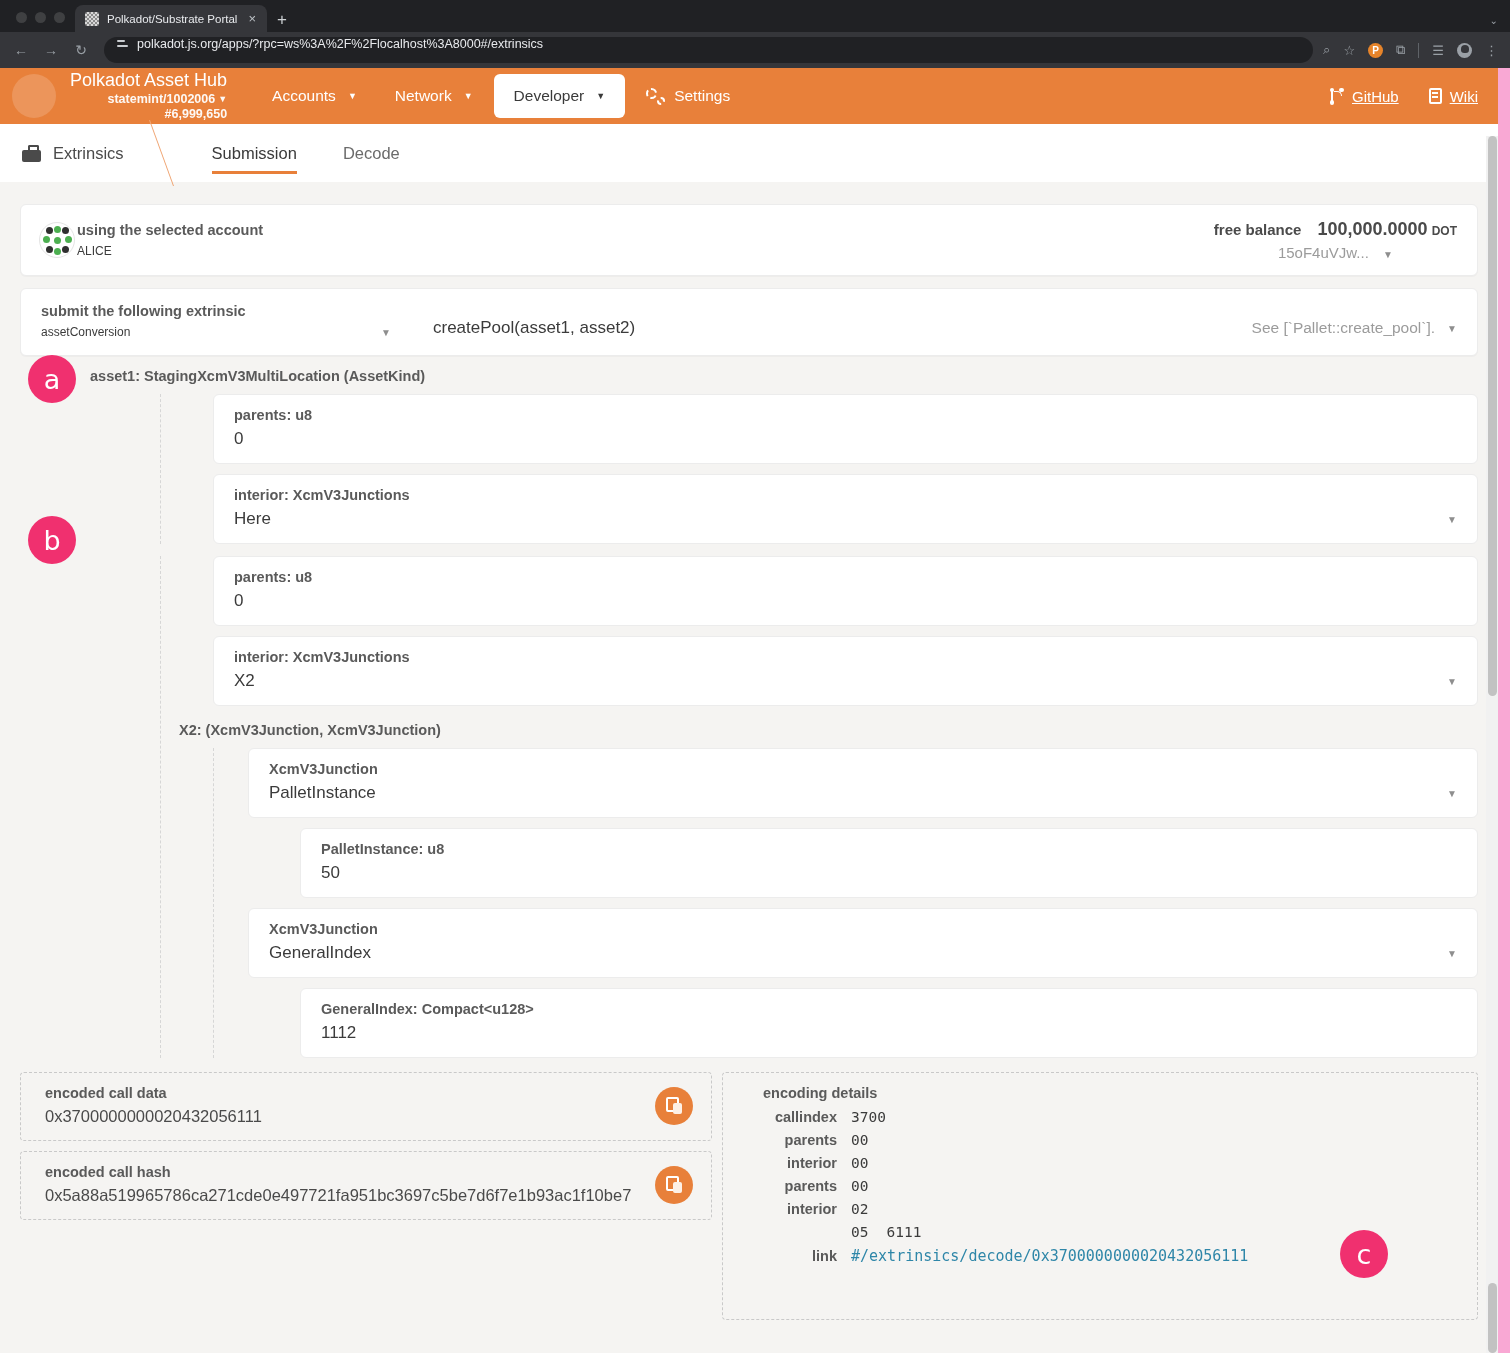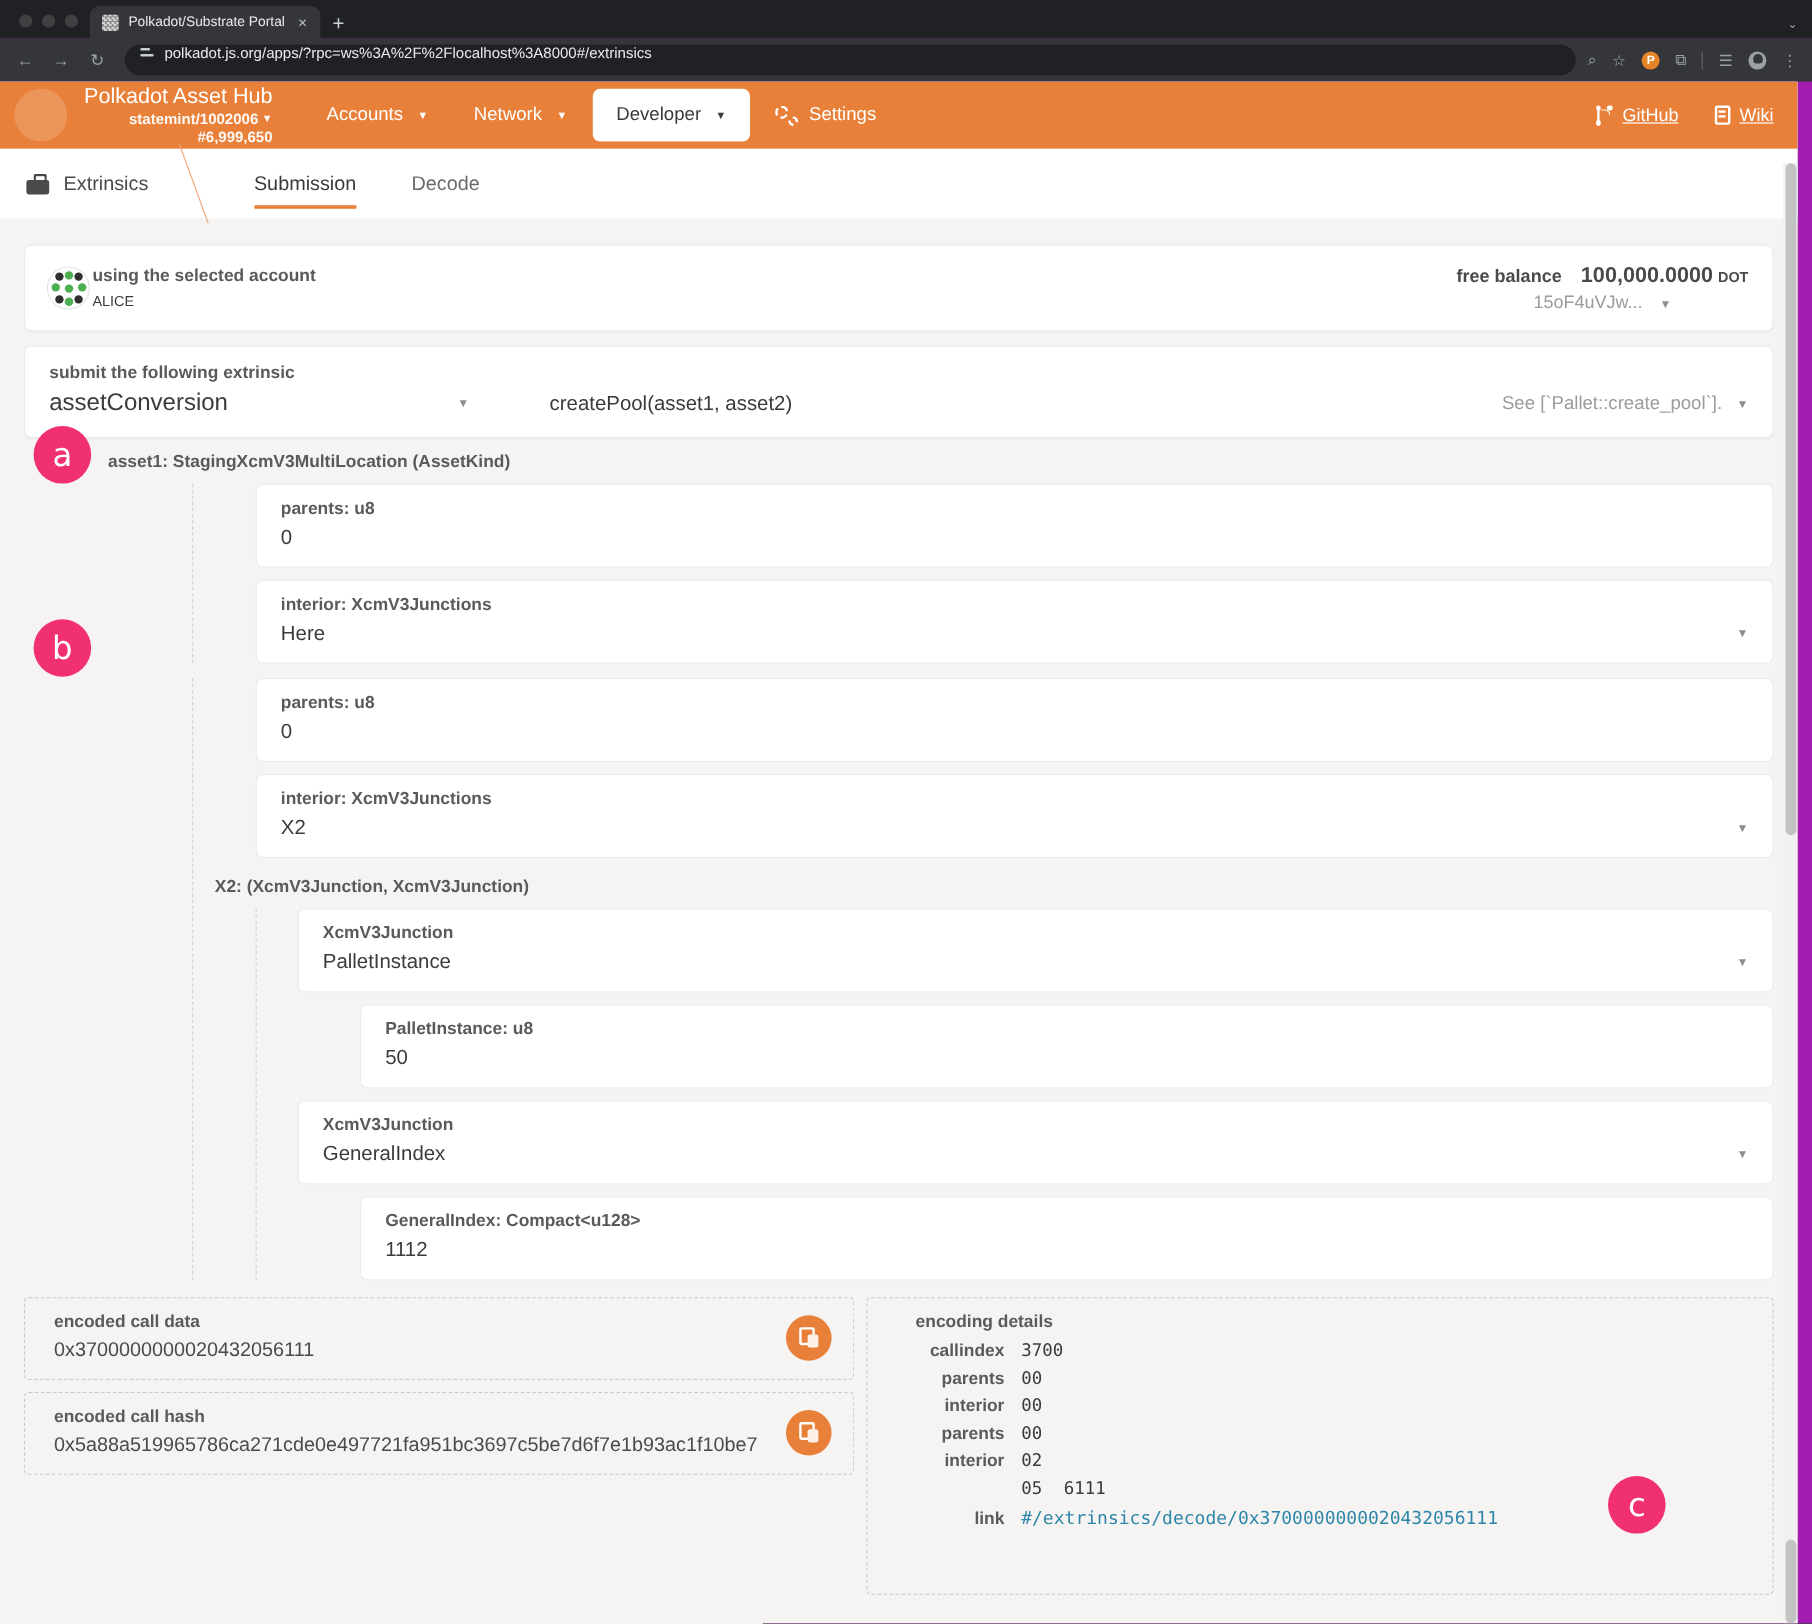--- a/index.html
+++ b/index.html
@@ -2,21 +2,21 @@
 <html><head>
 <meta charset="utf-8">
 <style>
   * { box-sizing: border-box; margin: 0; padding: 0; }
   html, body {
     width: 1510px; height: 1353px;
     font-family: "Liberation Sans", sans-serif;
     background: #1f1f1f;
     overflow: hidden;
   }
-  .screen { position: relative; width: 1510px; height: 1353px; background: #a21caf; }
+  .screen { position: relative; width: 1510px; height: 1353px; background: #f9a8d4; }
 
   
   .tabstrip {
     height: 32px; background: #202124;
     display: flex; align-items: flex-end; padding-left: 10px;
     position: relative;
   }
   .traffic { display: flex; align-items: center; gap: 8px; padding: 0 10px 9px 6px; }
   .dot { width: 11px; height: 11px; border-radius: 50%; background: #3f4042; }
   .tab {
@@ -153,21 +153,20 @@
   .subtab.active::after {
     content:""; position:absolute; left: 18px; right: 18px; bottom: 8px; height: 3px; background: #e8803a;
   }
 
   
   .content { padding: 22px 20px 0 20px; position: relative; }
 
   .card {
     background: #fff; border: 1px solid #ececec; border-radius: 6px;
     box-shadow: 0 1px 1px rgba(0,0,0,0.03);
-    gap: 25px;
   }
 
   .acct-row {
     display: flex; align-items: center; justify-content: space-between;
     padding: 14px 20px 14px 56px; min-height: 64px; position: relative;
   }
   .identicon {
     position: absolute; left: 18px; top: 50%; transform: translateY(-50%);
     width: 36px; height: 36px; border-radius: 50%;
     background: #fff; border: 1px solid #e4e4e4;
@@ -191,21 +190,21 @@
   .acct-right { text-align: center; }
   .bal-line { font-size: 15px; color: #4a4a4a; }
   .bal-lbl { font-weight: bold; margin-right: 16px; }
   .bal-amt { font-weight: bold; font-size: 18px; }
   .bal-unit { font-size: 12px; font-weight: bold; }
   .bal-addr { font-size: 15px; color: #9b9b9b; margin-top: 4px; }
 
   .extr-card { margin-top: 12px; padding: 14px 20px 16px 20px; display: flex; align-items: flex-end; }
   .extr-left { flex: 0 0 auto; width: 350px; }
   .sel-row { display: flex; align-items: center; justify-content: space-between; margin-top: 6px; }
-  .sel-text { font-size: 20px; color: #3b3b3b; }
+  .sel-text { font-size: 12px; color: #3b3b3b; }
   .dd { color: #8e8e8e; font-size: 10px; }
   .extr-fn { font-size: 17px; color: #3b3b3b; margin-left: 42px; padding-bottom: 1px; }
   .extr-doc { margin-left: auto; font-size: 15.5px; color: #9b9b9b; display: flex; align-items: center; gap: 12px; padding-bottom: 2px; }
 
   
   .param-group { margin-top: 12px; }
   .param-title { font-size: 14.5px; font-weight: bold; color: #5a5a5a; padding-left: 70px; }
   .param-children { margin-left: 140px; border-left: 1px dashed #d6d6d6; padding-left: 0; }
   .field {
     background: #fff; border: 1px solid #ececec; border-radius: 6px;

